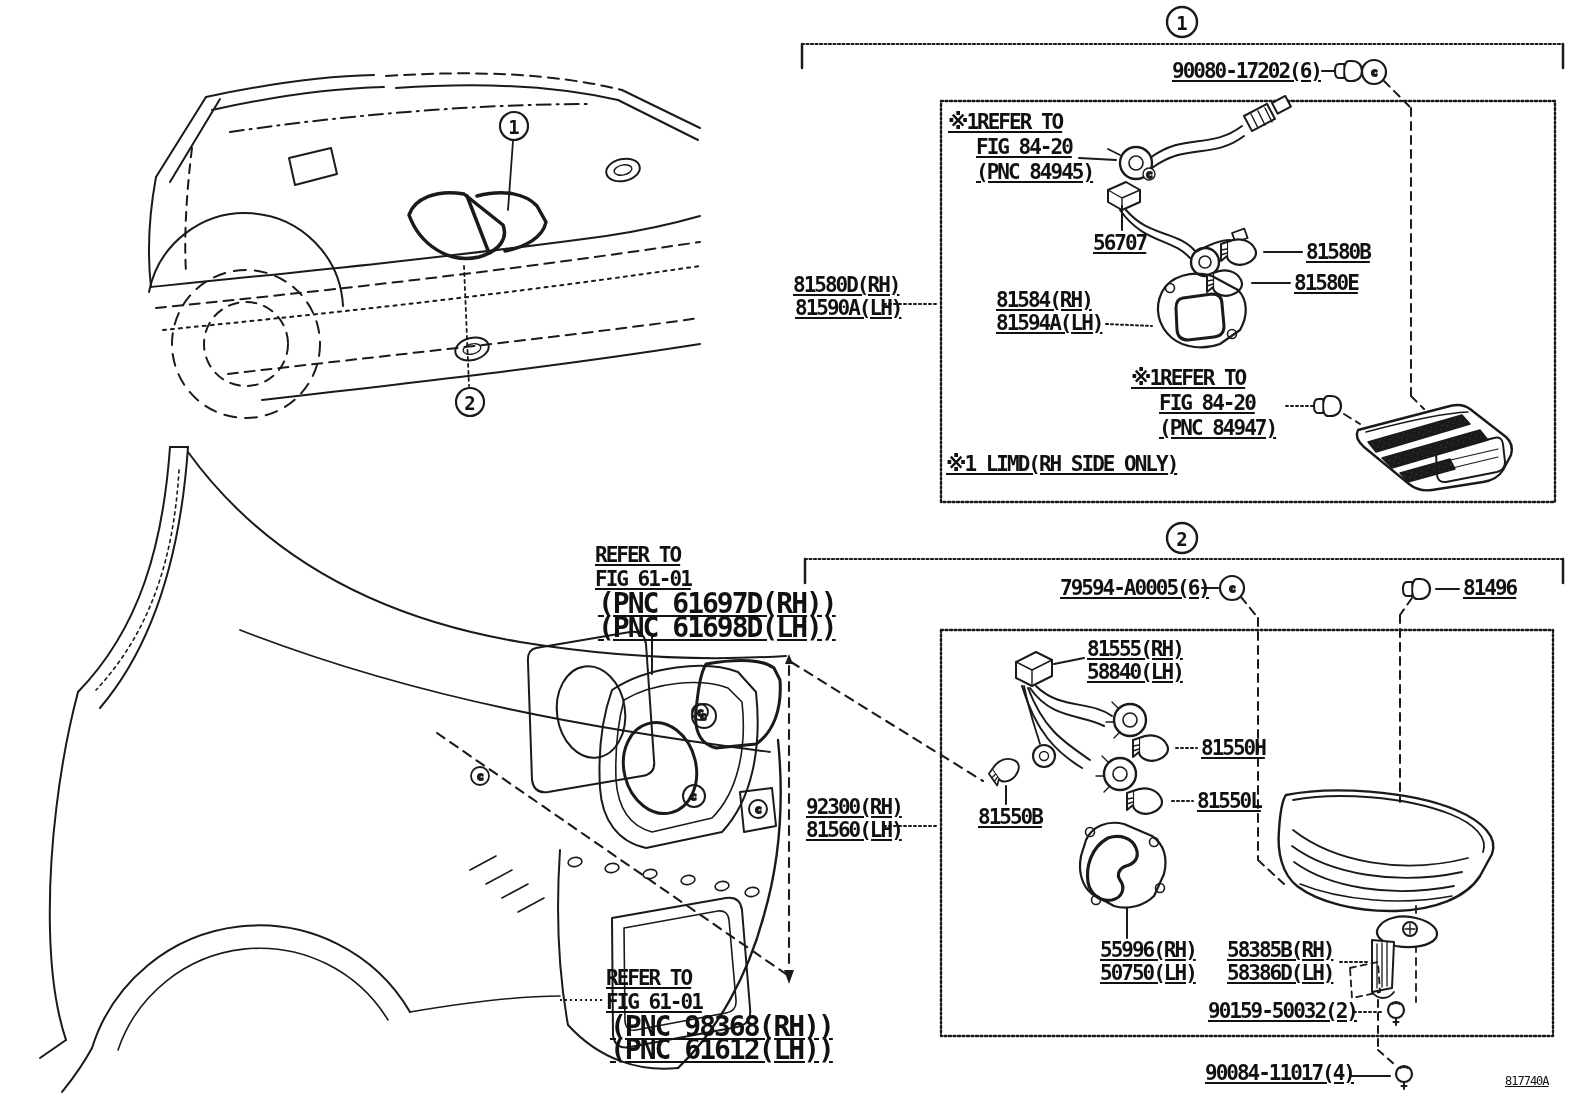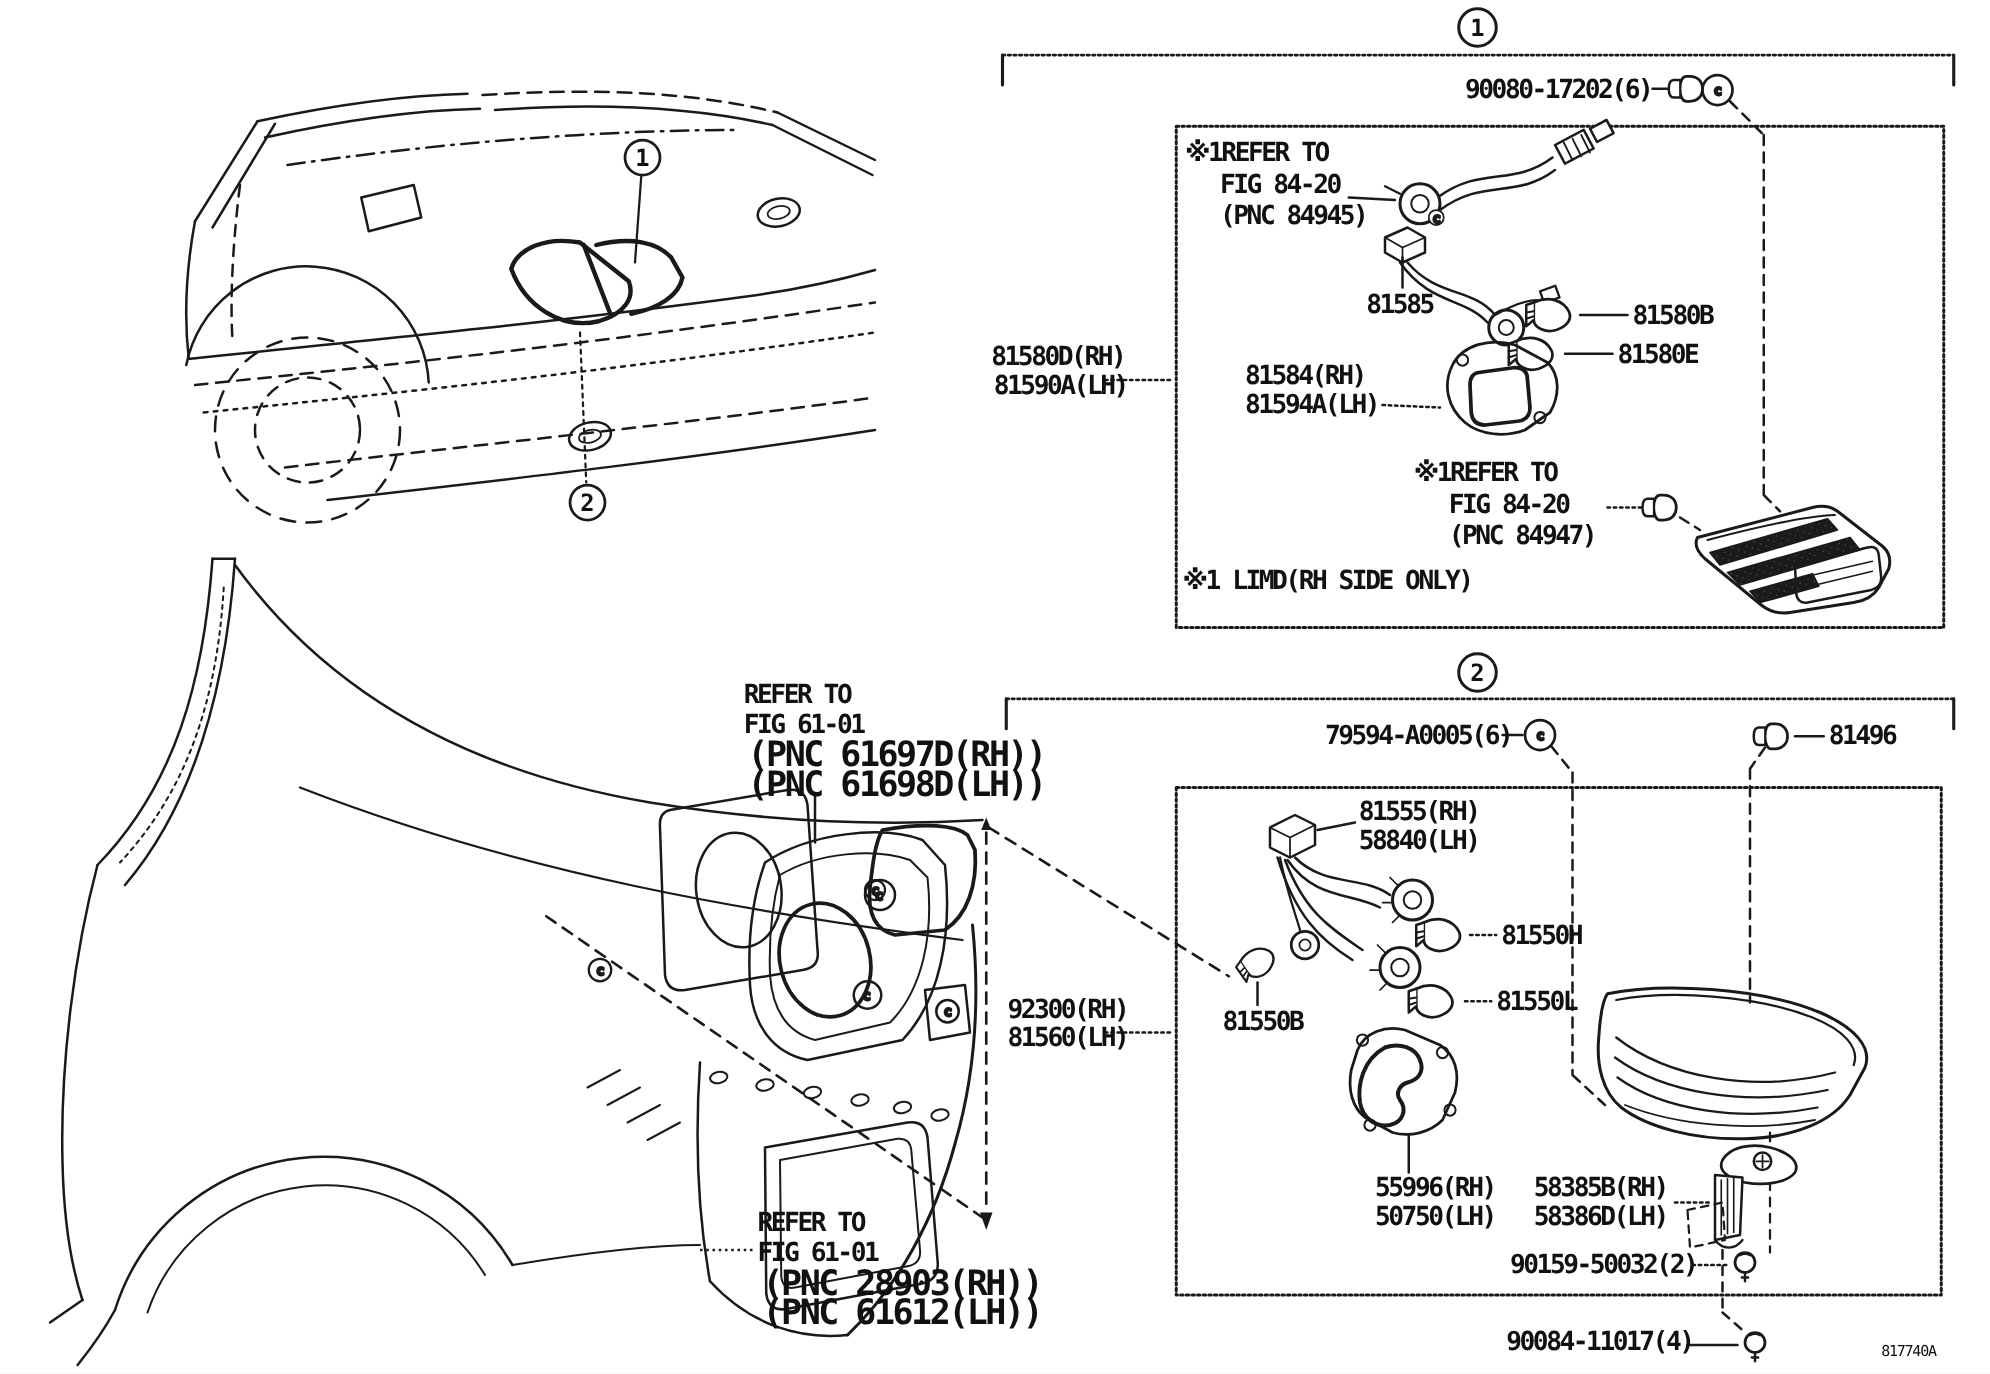--- a/index.html
+++ b/index.html
@@ -5,21 +5,21 @@
   html,body{margin:0;padding:0;background:#e8e8e8;}
   .canvas{
     position:relative;width:1592px;height:1099px;background:#ffffff;
     font-family:"DejaVu Sans Mono","DejaVu Sans",monospace;color:#111;
     overflow:hidden;
   }
   svg.art{position:absolute;left:0;top:0;}
   .lbl{
     position:absolute;white-space:nowrap;
     font:700 21px "DejaVu Sans Mono","DejaVu Sans",monospace;
-    letter-spacing:-2px;color:#111;line-height:23px;
+    letter-spacing:-2px;color:#111;line-height:23px;text-decoration:underline;
   }
   .lbl.small{font-size:28px;}
   .lbl.plain{font-weight:400;letter-spacing:-1px;font-size:12px;}
   .cnum{
     position:absolute;width:30px;text-align:center;
     font:700 19px "DejaVu Sans Mono","DejaVu Sans",monospace;color:#111;
   }
   .svgc{font:700 11px "DejaVu Sans Mono",monospace;fill:#111;}
 </style>
 </head>
@@ -297,21 +297,21 @@
 
 <span class="cnum" style="left:499px;top:116px">1</span>
 <span class="cnum" style="left:455px;top:392px">2</span>
 <span class="cnum" style="left:1167px;top:12px">1</span>
 <span class="cnum" style="left:1167px;top:528px">2</span>
 
 <span class="lbl" style="left:1172px;top:60px">90080-17202(6)</span>
 <span class="lbl" style="left:948px;top:111px">※1REFER TO</span>
 <span class="lbl" style="left:976px;top:136px">FIG 84-20</span>
 <span class="lbl" style="left:976px;top:161px">(PNC 84945)</span>
-<span class="lbl" style="left:1093px;top:232px">81585</span>
+<span class="lbl" style="left:1093px;top:232px">56707</span>
 <span class="lbl" style="left:1306px;top:241px">81580B</span>
 <span class="lbl" style="left:1294px;top:272px">81580E</span>
 <span class="lbl" style="left:793px;top:274px">81580D(RH)</span>
 <span class="lbl" style="left:795px;top:297px">81590A(LH)</span>
 <span class="lbl" style="left:996px;top:289px">81584(RH)</span>
 <span class="lbl" style="left:996px;top:312px">81594A(LH)</span>
 <span class="lbl" style="left:1131px;top:367px">※1REFER TO</span>
 <span class="lbl" style="left:1159px;top:392px">FIG 84-20</span>
 <span class="lbl" style="left:1159px;top:417px">(PNC 84947)</span>
 <span class="lbl" style="left:946px;top:453px">※1 LIMD(RH SIDE ONLY)</span>
@@ -331,21 +331,21 @@
 <span class="lbl" style="left:1227px;top:962px">58386D(LH)</span>
 <span class="lbl" style="left:1208px;top:1000px">90159-50032(2)</span>
 <span class="lbl" style="left:1205px;top:1062px">90084-11017(4)</span>
 
 <span class="lbl" style="left:595px;top:544px">REFER TO</span>
 <span class="lbl" style="left:595px;top:568px">FIG 61-01</span>
 <span class="lbl small" style="left:598px;top:592px">(PNC 61697D(RH))</span>
 <span class="lbl small" style="left:598px;top:616px">(PNC 61698D(LH))</span>
 <span class="lbl" style="left:606px;top:967px">REFER TO</span>
 <span class="lbl" style="left:606px;top:991px">FIG 61-01</span>
-<span class="lbl small" style="left:610px;top:1015px">(PNC 28903(RH))</span>
+<span class="lbl small" style="left:610px;top:1015px">(PNC 98368(RH))</span>
 <span class="lbl small" style="left:610px;top:1038px">(PNC 61612(LH))</span>
 
 <svg class="art" width="1592" height="1099" viewBox="0 0 1592 1099" stroke="#1a1a1a" fill="none" style="pointer-events:none">
   <path d="M560,1000 L602,1000" stroke-dasharray="2 3" stroke-width="2"></path>
 </svg>
 <span class="lbl plain" style="left:1505px;top:1070px">817740A</span>
 
 </div>
 
 </body></html>

